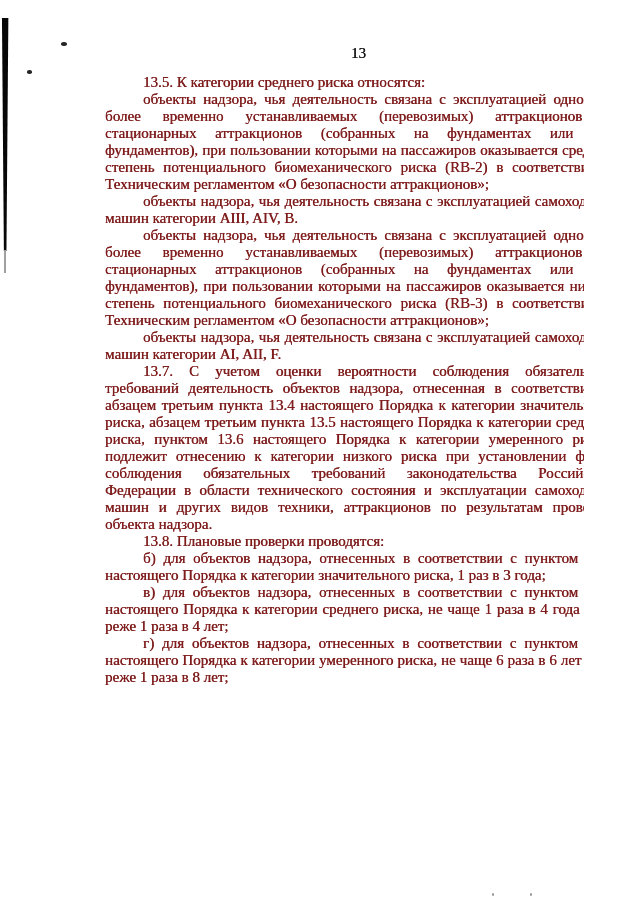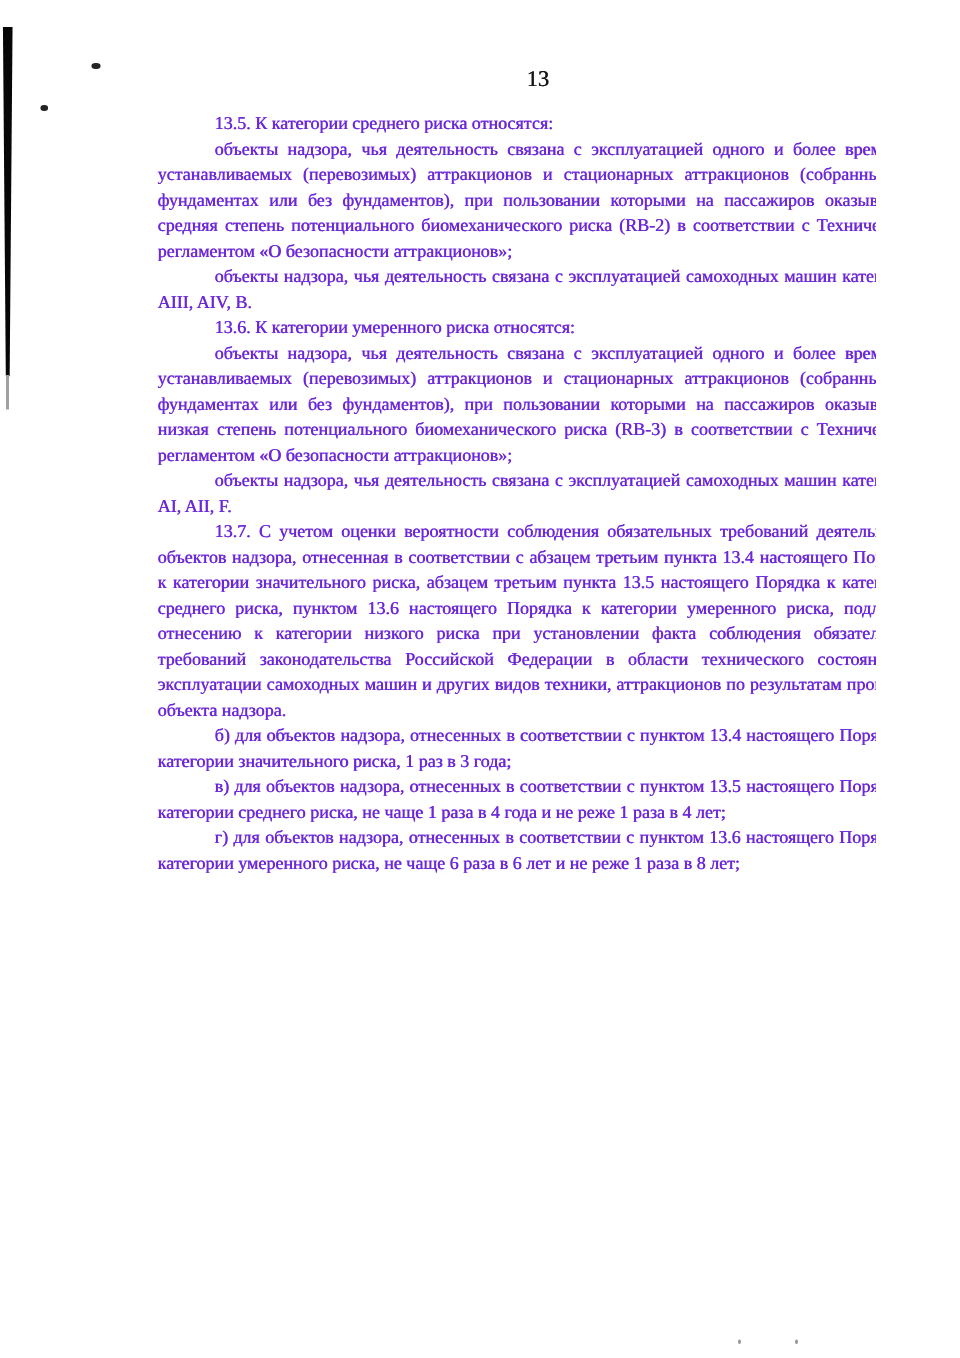--- a/index.html
+++ b/index.html
@@ -51,24 +51,24 @@
     text-align: center;
     font-size: 15px;
     color: #161616;
     text-shadow: 0.35px 0 0 currentColor;
   }
   .content {
     position: absolute;
     left: 105px;
     top: 74px;
     width: 507px;
-    font-size: 12px;
+    font-size: 15px;
     line-height: 17px;
     text-align: justify;
-    color: #6d28d9;
+    color: #7f1d1d;
     text-shadow: 0.35px 0 0 currentColor;
   }
   .content p {
     margin: 0;
     padding: 0;
     text-indent: 38px;
   }
 </style>
 </head>
 <body>
@@ -81,22 +81,22 @@
   <div class="speck speck-2"></div>
   <div class="speck speck-3"></div>
   <div class="speck speck-4"></div>
 
   <div class="page-number">13</div>
 
   <div class="content">
     <p>13.5. К категории среднего риска относятся:</p>
     <p>объекты надзора, чья деятельность связана с эксплуатацией одного и более временно устанавливаемых (перевозимых) аттракционов и стационарных аттракционов (собранных на фундаментах или без фундаментов), при пользовании которыми на пассажиров оказывается средняя степень потенциального биомеханического риска (RB-2) в соответствии с Техническим регламентом «О безопасности аттракционов»;</p>
     <p>объекты надзора, чья деятельность связана с эксплуатацией самоходных машин категории AIII, AIV, B.</p>
-    <p>13.6. К категории умеренного риска относятся:</p>
     <p>объекты надзора, чья деятельность связана с эксплуатацией одного и более временно устанавливаемых (перевозимых) аттракционов и стационарных аттракционов (собранных на фундаментах или без фундаментов), при пользовании которыми на пассажиров оказывается низкая степень потенциального биомеханического риска (RB-3) в соответствии с Техническим регламентом «О безопасности аттракционов»;</p>
     <p>объекты надзора, чья деятельность связана с эксплуатацией самоходных машин категории AI, AII, F.</p>
     <p>13.7. С учетом оценки вероятности соблюдения обязательных требований деятельность объектов надзора, отнесенная в соответствии с абзацем третьим пункта 13.4 настоящего Порядка к категории значительного риска, абзацем третьим пункта 13.5 настоящего Порядка к категории среднего риска, пунктом 13.6 настоящего Порядка к категории умеренного риска, подлежит отнесению к категории низкого риска при установлении факта соблюдения обязательных требований законодательства Российской Федерации в области технического состояния и эксплуатации самоходных машин и других видов техники, аттракционов по результатам проверки объекта надзора.</p>
+    <p>13.8. Плановые проверки проводятся:</p>
     <p>б) для объектов надзора, отнесенных в соответствии с пунктом 13.4 настоящего Порядка к категории значительного риска, 1 раз в 3 года;</p>
     <p>в) для объектов надзора, отнесенных в соответствии с пунктом 13.5 настоящего Порядка к категории среднего риска, не чаще 1 раза в 4 года и не реже 1 раза в 4 лет;</p>
     <p>г) для объектов надзора, отнесенных в соответствии с пунктом 13.6 настоящего Порядка к категории умеренного риска, не чаще 6 раза в 6 лет и не реже 1 раза в 8 лет;</p>
   </div>
 
 </div>
 
 </body></html>

